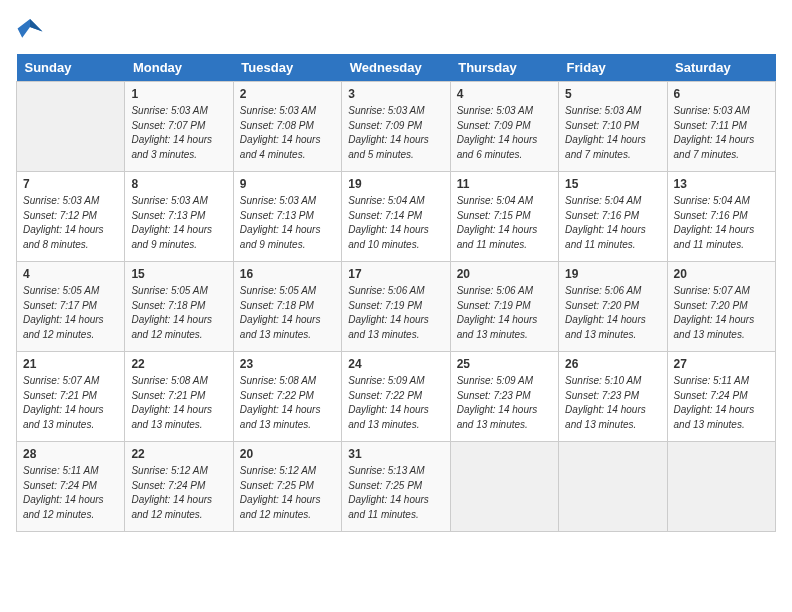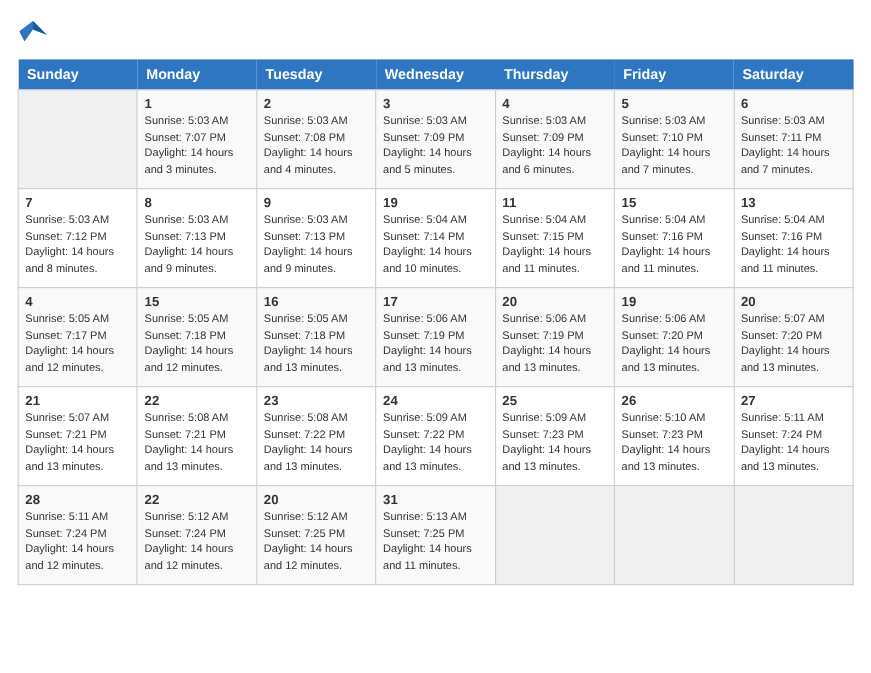--- a/index.html
+++ b/index.html
@@ -70,20 +70,21 @@
     }
     .day-num {
       font-weight: bold;
       font-size: 12px;
       margin-bottom: 3px;
     }
     .day-info {
       font-size: 10px;
       line-height: 1.45;
       color: #333;
+      font-style: italic;
     }
     tbody tr:nth-child(odd) td {
       background: #f9f9f9;
     }
     tbody tr:nth-child(even) td {
       background: #fff;
     }
     .empty-cell {
       background: #f0f0f0 !important;
     }

